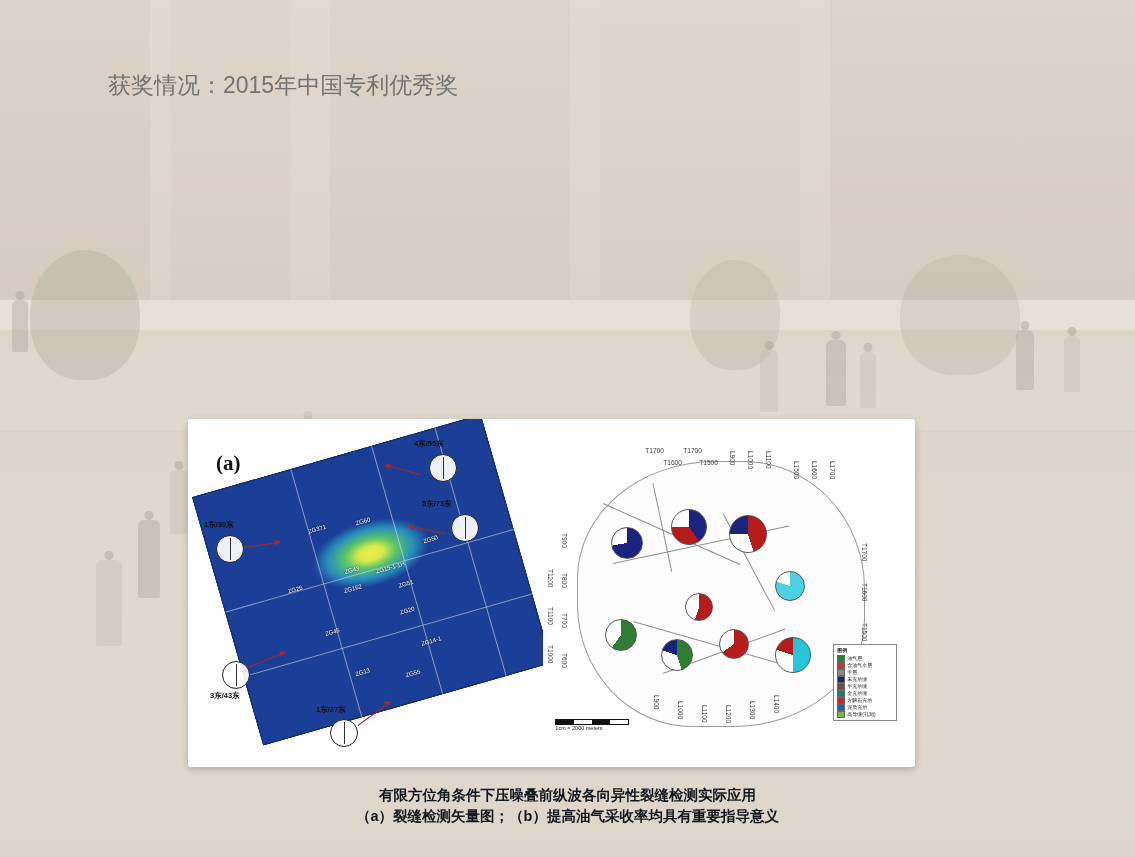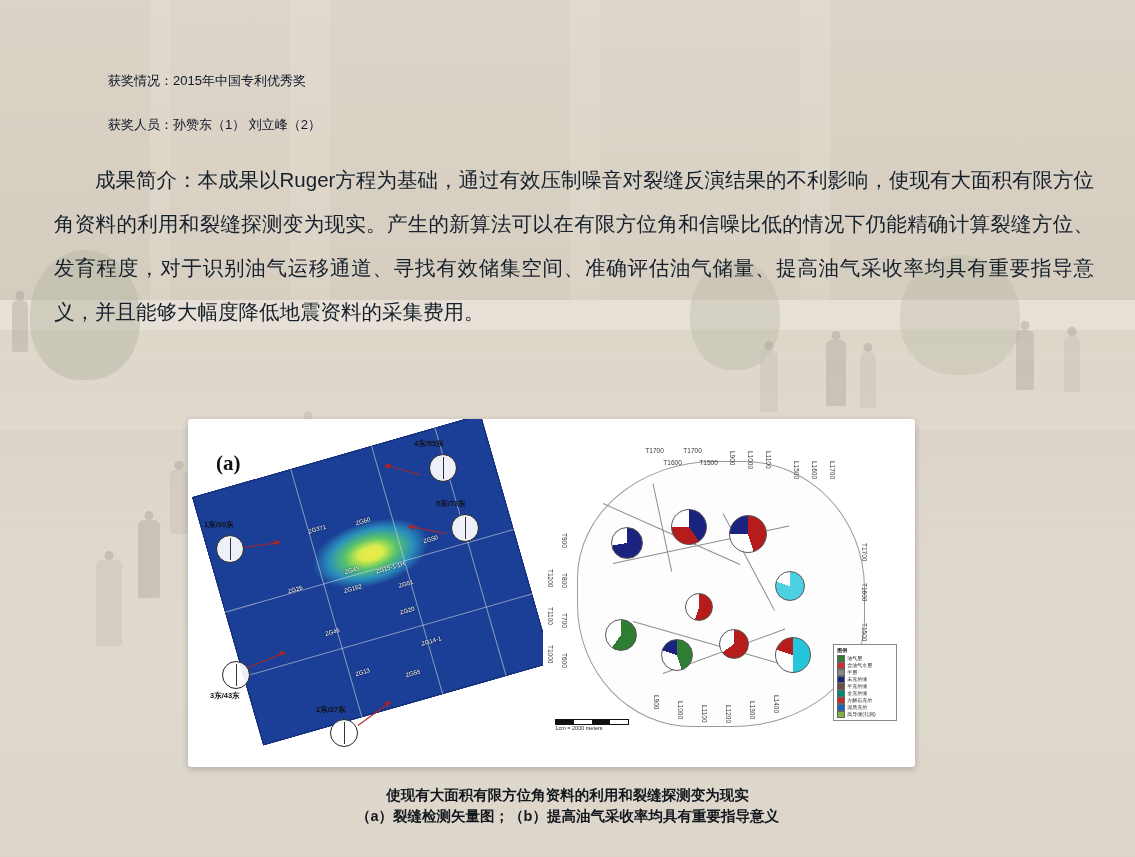--- a/index.html
+++ b/index.html
@@ -63,22 +63,22 @@
   }
   #veil{
     position:absolute;inset:0;
     background:rgba(239,234,226,0.55);
   }
 
   
   #content{position:absolute;inset:0;}
 
   .line{
-    font-size:13px;
-    color:#0f172a;
+    font-size:23px;
+    color:#737373;
     line-height:1.0;
     white-space:nowrap;
   }
   #title-line{
     position:absolute;left:96px;top:26px;
     font-weight:bold;font-size:20.5px;color:#10171f;
     letter-spacing:.3px;
   }
   #award-line{position:absolute;left:108px;top:74px;}
   #people-line{position:absolute;left:108px;top:118px;}
@@ -226,22 +226,20 @@
     </div>
   <div class="person lite" style="left:1064px;top:336px;width:16px;height:56px;">
       <span class="head"></span>
     </div>
 </div>
 <div id="veil"></div>
 
 <div id="content">
 
   <div id="award-line" class="line">获奖情况：2015年中国专利优秀奖</div>
-  <div id="people-line" class="line">获奖人员：孙赞东（1） 刘立峰（2）</div>
-  <div id="brief">成果简介：本成果以Ruger方程为基础，通过有效压制噪音对裂缝反演结果的不利影响，使现有大面积有限方位角资料的利用和裂缝探测变为现实。产生的新算法可以在有限方位角和信噪比低的情况下仍能精确计算裂缝方位、发育程度，对于识别油气运移通道、寻找有效储集空间、准确评估油气储量、提高油气采收率均具有重要指导意义，并且能够大幅度降低地震资料的采集费用。</div>
 
   <div id="figure-card">
     <div id="fig-inner">
 
       <div id="fig-a">
         <div class="fig-label" style="left:18px;top:22px;">(a)</div>
 
         <div id="seismic">
           <div class="grid-line" style="left:0;top:46%;width:100%;height:1.2px;"></div>
           <div class="grid-line" style="left:0;top:72%;width:100%;height:1px;"></div>
@@ -261,21 +259,21 @@
           <span class="minitag" style="left:60%;top:78%;">ZG14-1</span>
           <span class="minitag" style="left:36%;top:82%;">ZG13</span>
           <span class="minitag" style="left:52%;top:88%;">ZG55</span>
         </div>
 
         <div class="well" style="left:231px;top:25px;"></div>
         <span class="welltxt" style="left:216px;top:10px;">4东/55东</span>
         <div class="arrow" style="left:222px;top:45px;width:36px;transform:rotate(196deg);"></div>
 
         <div class="well" style="left:253px;top:85px;"></div>
-        <span class="welltxt" style="left:238px;top:70px;">5东/73东</span>
+        <span class="welltxt" style="left:224px;top:70px;">5东/73东</span>
         <div class="arrow" style="left:248px;top:104px;width:38px;transform:rotate(192deg);"></div>
 
         <div class="well" style="left:18px;top:106px;"></div>
         <span class="welltxt" style="left:6px;top:91px;">1东/30东</span>
         <div class="arrow" style="left:46px;top:118px;width:36px;transform:rotate(-8deg);"></div>
 
         <div class="well" style="left:24px;top:232px;"></div>
         <span class="welltxt" style="left:12px;top:262px;">3东/43东</span>
         <div class="arrow" style="left:50px;top:238px;width:40px;transform:rotate(-22deg);"></div>
 
@@ -387,16 +385,16 @@
             <div class="bar"></div>
             <div>1cm = 2000 meters</div>
           </div>
         </div>
       </div>
 
     </div>
   </div>
 
   <div id="caption">
-    <div>使现有大面积有限方位角资料的利用和裂缝探测变为现实</div>
+    <div>有限方位角条件下压噪叠前纵波各向异性裂缝检测实际应用</div>
     <div>（a）裂缝检测矢量图；（b）提高油气采收率均具有重要指导意义</div>
   </div>
 </div>
 
 </body></html>

